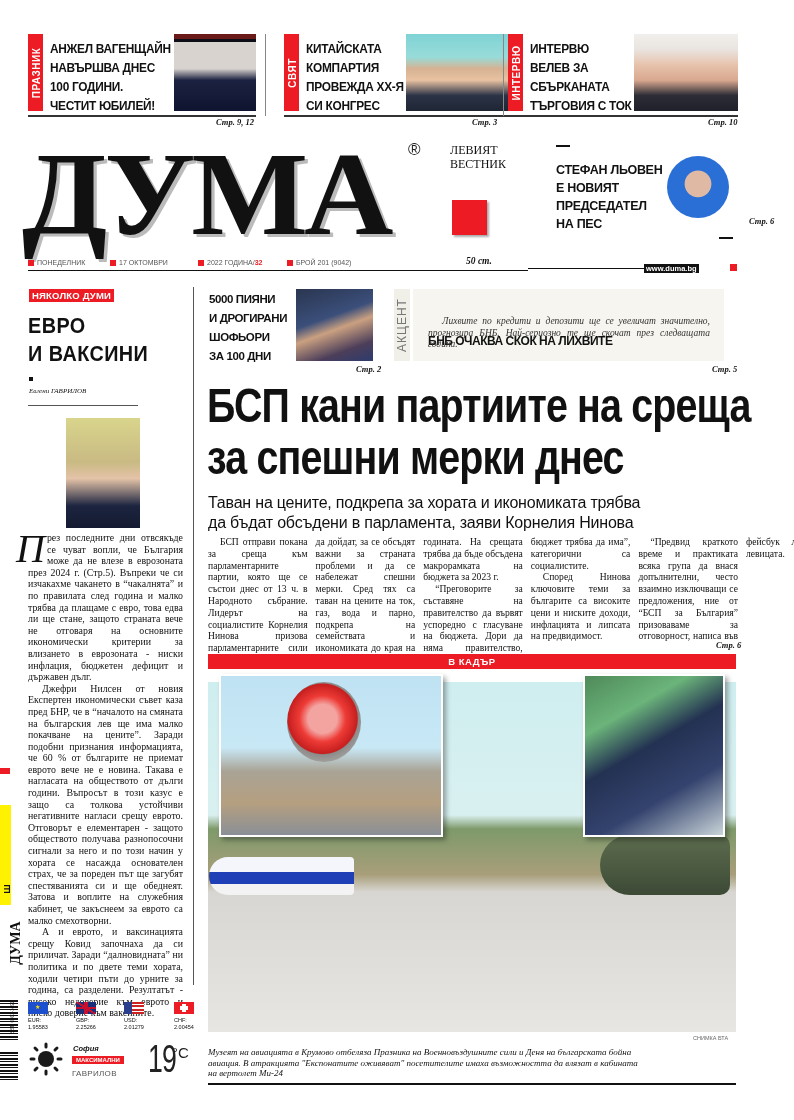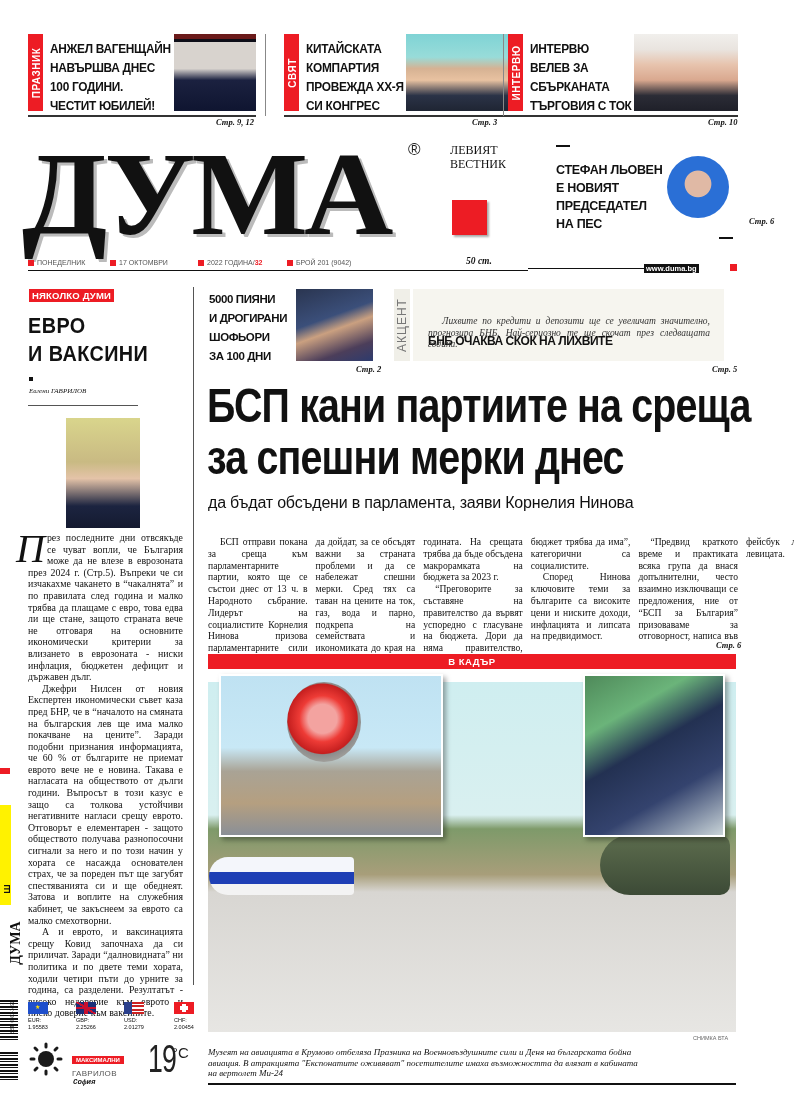--- a/index.html
+++ b/index.html
@@ -59,21 +59,21 @@
   .flag.eu { background: #1e4fcc; position: relative; }
   .flag.eu::after { content: "★"; color: #ffde00; font-size: 6px; position: absolute; left: 7px; top: 2px; }
   .flag.gb { background: linear-gradient(90deg, transparent 42%, #c8102e 42% 58%, transparent 58%), linear-gradient(180deg, transparent 38%, #c8102e 38% 62%, transparent 62%), linear-gradient(33deg, #1a2f7a 45%, #c8102e 45% 55%, #1a2f7a 55%); }
   .flag.us { background: linear-gradient(90deg, #2a3f8c 0 40%, transparent 40%), repeating-linear-gradient(180deg,#c22 0 1.7px,#fff 1.7px 3.4px); }
   .flag.ch { background: #ed1c24; position: relative; }
   .flag.ch::before { content: ""; position: absolute; left: 8px; top: 2px; width: 4px; height: 8px; background: #fff; }
   .flag.ch::after { content: ""; position: absolute; left: 6px; top: 4px; width: 8px; height: 4px; background: #fff; }
 
   
   .sun { position: absolute; left: 29px; top: 1042px; width: 34px; height: 34px; }
-  .city { position: absolute; left: 73px; top: 1044px; font-family: Liberation Mono, monospace; font-style: italic; font-weight: bold; font-size: 7.5px; margin-top: 34px; }
+  .city { position: absolute; left: 73px; top: 1044px; font-family: Liberation Sans, sans-serif; font-style: italic; font-weight: bold; font-size: 7.5px; }
   .maxbadge { position: absolute; left: 72px; top: 1056px; background: #ed1c24; color: #fff; font-size: 6px; font-weight: bold; padding: 1px 4px; }
   .cond { position: absolute; left: 72px; top: 1069px; font-size: 8px; color: #555; letter-spacing: 0.3px; }
   .temp { position: absolute; left: 148px; top: 1040px; font-size: 38px; font-weight: normal; line-height: 1; color: #222; transform: scaleX(0.7); transform-origin: left; letter-spacing: -1px; }
   .tempunit { position: absolute; left: 172px; top: 1044px; font-size: 15px; color: #222; }
 
   
   .drunk-title { position: absolute; left: 209px; top: 290px; font-weight: bold; font-size: 11.5px; line-height: 19px; letter-spacing: -0.4px; }
   .cuffs { position: absolute; left: 296px; top: 289px; width: 77px; height: 72px; background: linear-gradient(160deg,#2a3550 0%, #3b4f7a 40%, #caa080 55%, #4c3e5a 80%, #2d3b6e 100%); }
   .accent-box { position: absolute; left: 394px; top: 289px; width: 330px; height: 72px; background: #f6f5ef; }
   .accent-side { position: absolute; left: 394px; top: 289px; width: 19px; height: 72px; background: #f0efe8; border-right: 3px solid #fff; }
@@ -271,20 +271,21 @@
   </div>
 <div class="accent-title">БНБ ОЧАКВА СКОК НА ЛИХВИТЕ</div>
 <div class="accent-text">Лихвите по кредити и депозити ще се увеличат значително, прогнозира БНБ. Най-сериозно те ще скочат през следващата година.</div>
 <div class="pageref" style="left:712px;top:364px;">Стр. 5</div>
 
 <div class="main-hl">
   <div>БСП кани партиите на среща</div>
   <div>за спешни мерки днес</div>
 </div>
 <div class="main-sub">
+  <div>Таван на цените, подкрепа за хората и икономиката трябва</div>
   <div>да бъдат обсъдени в парламента, заяви Корнелия Нинова</div>
 </div>
 <div class="article">
   <p>БСП отправи покана за среща към парламентарните партии, която ще се състои днес от 13 ч. в Народното събрание. Лидерът на социалистите Корнелия Нинова призова парламентарните сили да дойдат, за се обсъдят важни за страната проблеми и да се набележат спешни мерки. Сред тях са таван на цените на ток, газ, вода и парно, подкрепа на семействата и икономиката до края на годината. На срещата трябва да бъде обсъдена макрорамката на бюджета за 2023 г.</p>
   <p>“Преговорите за съставяне на правителство да вървят успоредно с гласуване на бюджета. Дори да няма правителство, бюджет трябва да има”, категорични са социалистите.</p>
   <p>Според Нинова ключовите теми за българите са високите цени и ниските доходи, инфлацията и липсата на предвидимост.</p>
   <p>“Предвид краткото време и практиката всяка група да внася допълнителни, често взаимно изключващи се предложения, ние от “БСП за България” призоваваме за отговорност, написа във фейсбук лидерът на левицата.</p>
 </div>
 <div class="pageref" style="left:716px;top:640px;">Стр. 6</div>
 

